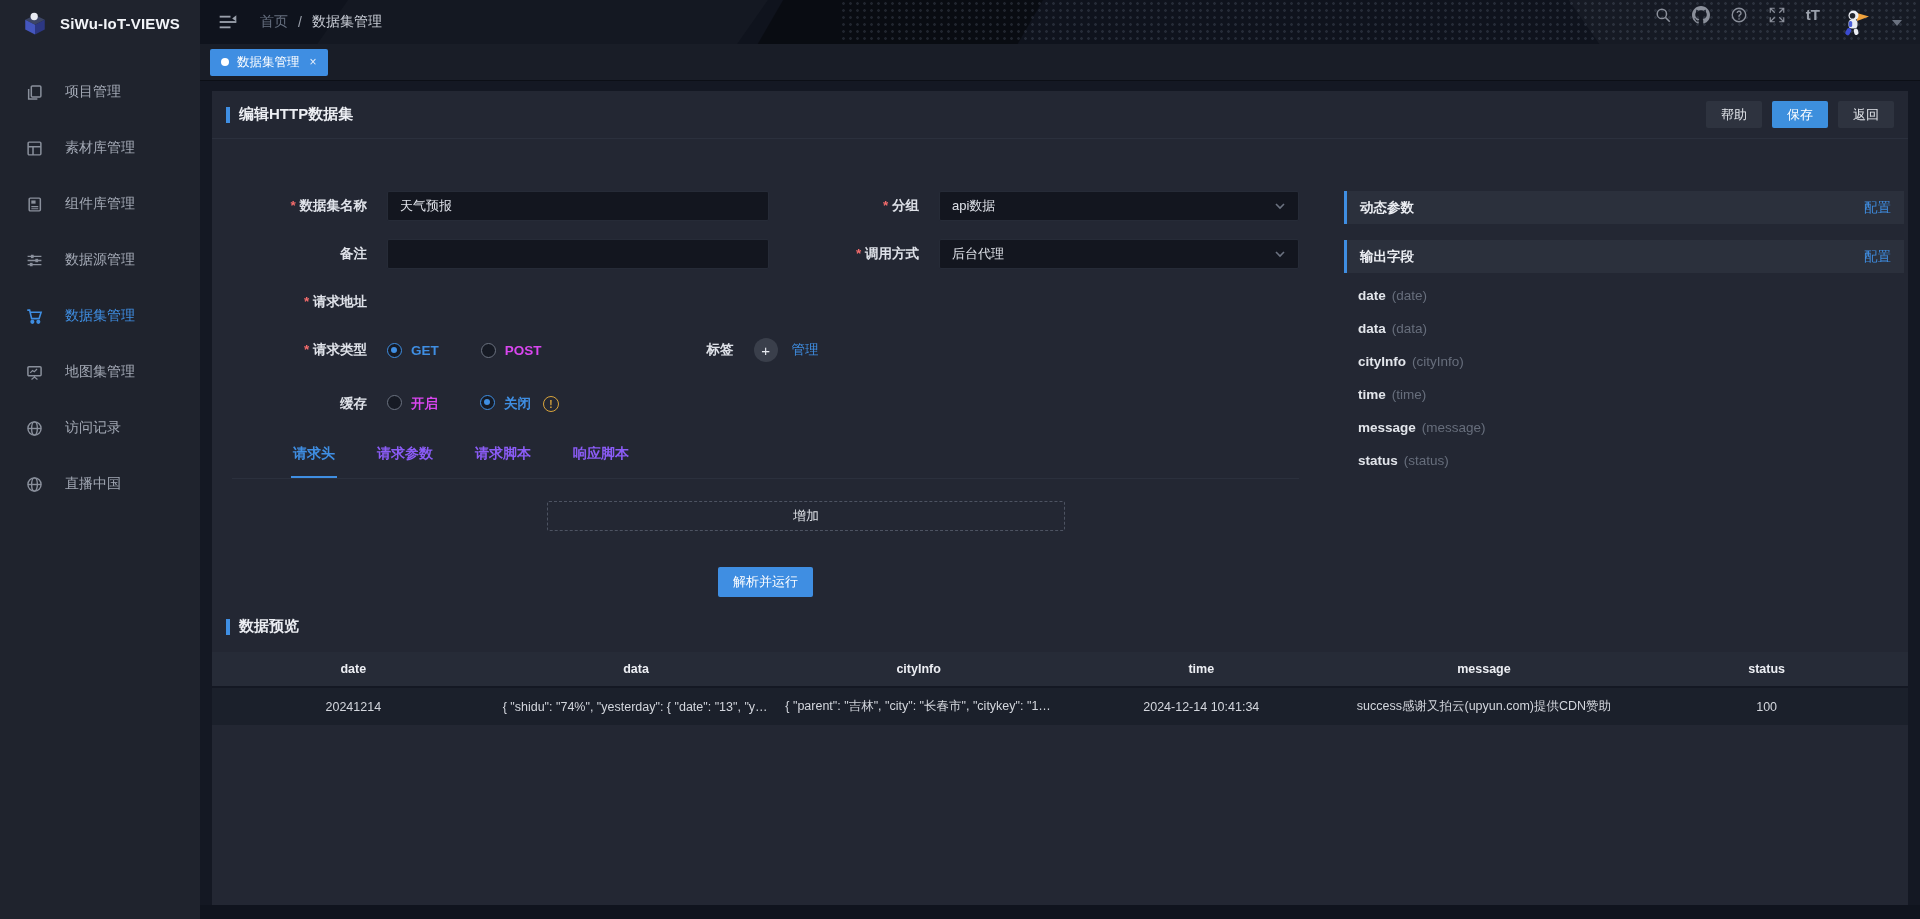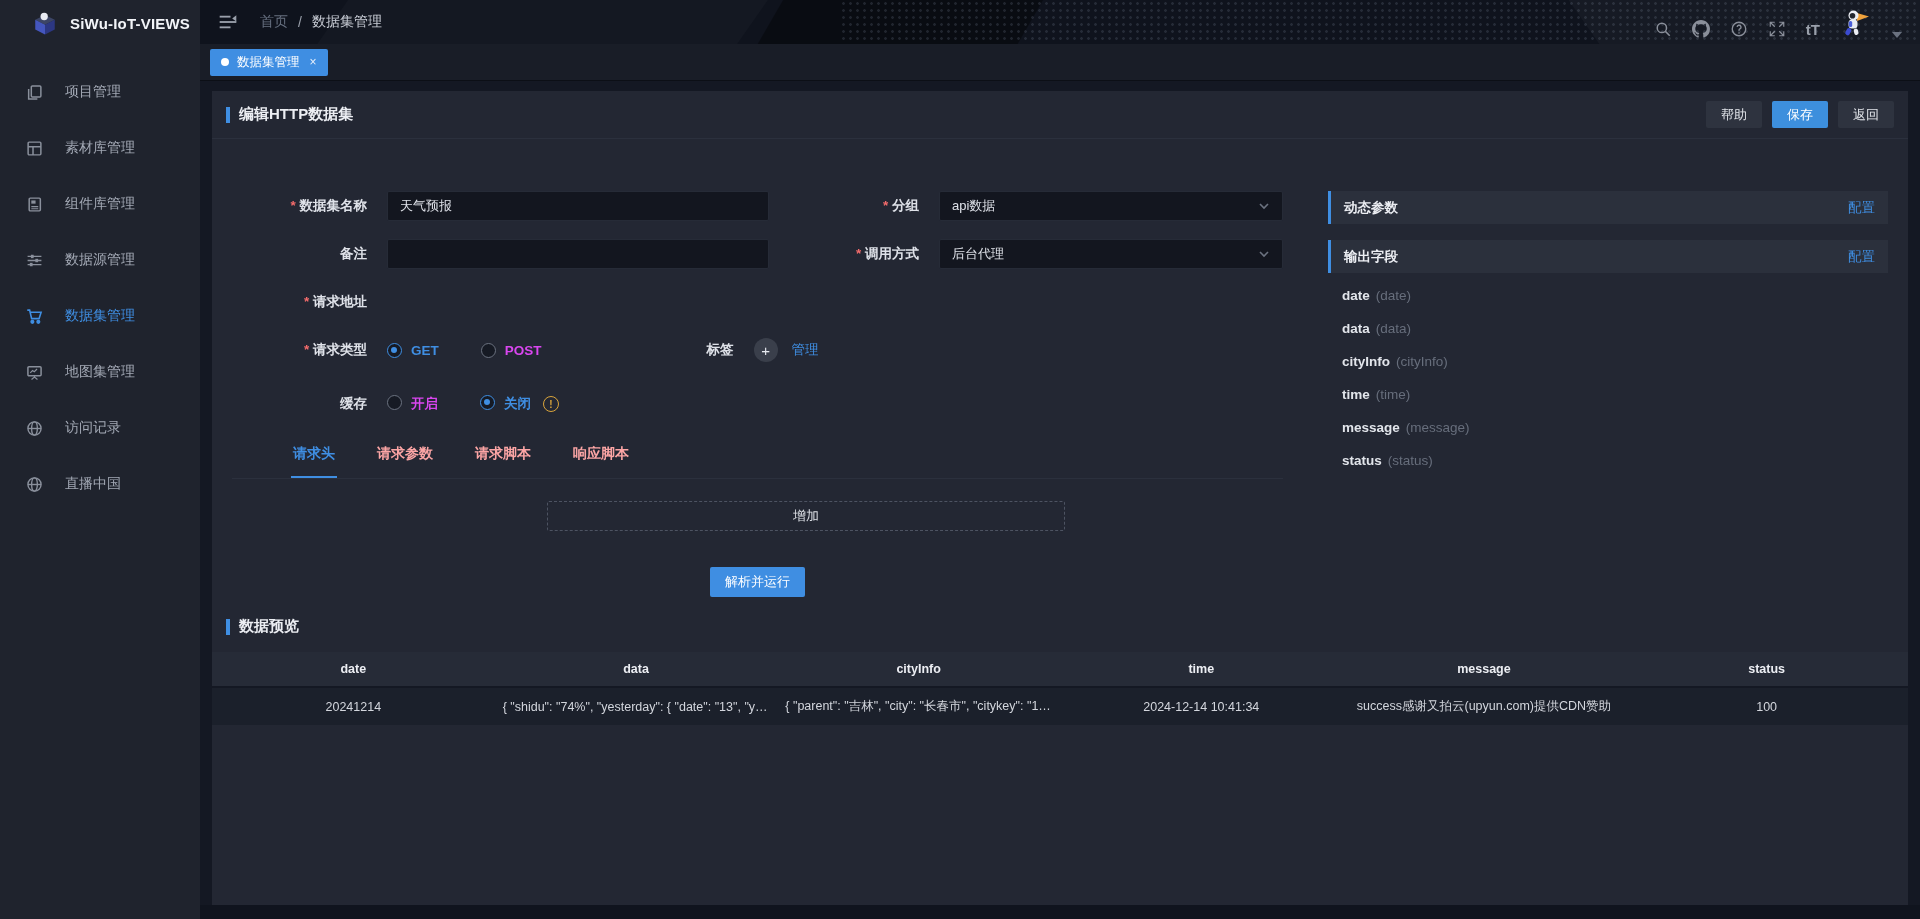--- a/index.html
+++ b/index.html
@@ -2,21 +2,21 @@
 <html><head>
 <meta charset="utf-8">
 <style>
   * { margin:0; padding:0; box-sizing:border-box; }
   html,body { width:1920px; height:919px; overflow:hidden; }
   body { font-family:"Liberation Sans","DejaVu Sans",sans-serif; background:#10131c; color:#d3d6dd; }
   .app { display:flex; width:100%; height:100%; }
 
   
   .sidebar { width:200px; height:100%; background:#1f232d; flex:none; display:flex; flex-direction:column; }
-  .logo { height:46px; display:flex; align-items:center; padding-left:32px; }
+  .logo { height:46px; display:flex; align-items:center; padding-left:22px; }
   .logo-icon { width:26px; height:26px; margin-right:12px; }
   .logo-text { font-size:15px; font-weight:bold; color:#f2f4f8; letter-spacing:.2px; }
   .nav { padding-top:18px; }
   .nav-item { height:56px; display:flex; align-items:center; padding-left:26px; color:#a3a9b5; font-size:14px; cursor:pointer; }
   .nav-item .nicon { width:17px; height:17px; margin-right:22px; color:#8a909c; flex:none; }
   .nav-item.active { color:#3f8ee2; }
   .nav-item.active .nicon { color:#3f8ee2; }
 
   
   .main { flex:1; display:flex; flex-direction:column; min-width:0; }
@@ -27,21 +27,21 @@
     background-image:radial-gradient(rgba(150,160,185,.17) 1.1px, transparent 1.6px);
     background-size:7px 7px; pointer-events:none; }
   .sheen1 { position:absolute; top:-30px; left:120px; width:420px; height:140px; background:rgba(255,255,255,.025); transform:skewX(-35deg); pointer-events:none; }
   .sheen2 { position:absolute; top:-30px; right:-60px; width:380px; height:150px; background:rgba(255,255,255,.03); transform:skewX(35deg); pointer-events:none; }
   .sheen3 { position:absolute; top:-20px; left:560px; width:260px; height:120px; background:rgba(0,0,0,.35); transform:skewX(-30deg); pointer-events:none; }
   .topbar-left { display:flex; align-items:center; position:relative; z-index:2; }
   .collapse-btn { width:20px; height:20px; color:#9aa0ab; margin-right:22px; cursor:pointer; }
   .crumb-home { color:#677080; font-size:14px; }
   .crumb-sep { color:#9aa0ab; font-size:14px; margin:0 10px; }
   .crumb-cur { color:#c9cdd6; font-size:14px; }
-  .topbar-right { margin-left:auto; display:flex; align-items:flex-end; gap:20px; position:relative; z-index:2; color:#8a8f9a; }
+  .topbar-right { margin-left:auto; display:flex; align-items:flex-start; gap:20px; position:relative; z-index:2; color:#8a8f9a; }
   .tb-icon { width:18px; height:18px; cursor:pointer; display:block; }
   .fontsize-label { font-size:15px; font-weight:bold; color:#9aa0ab; cursor:pointer; }
   .avatar { width:32px; height:32px; cursor:pointer; }
   .caret { width:0; height:0; border-left:5px solid transparent; border-right:5px solid transparent; border-top:6px solid #6b7280; margin-top:14px; cursor:pointer; }
 
   
   .tabbar { height:37px; background:#191d27; border-bottom:1px solid #0c0f16; display:flex; align-items:center; padding-left:10px; flex:none; }
   .tab-chip { background:#3f8ee2; color:#fff; height:27px; display:flex; align-items:center; padding:0 11px; font-size:12.5px; border-radius:2px; cursor:pointer; }
   .tab-dot { width:8px; height:8px; border-radius:50%; background:#fff; margin-right:8px; }
   .tab-close { margin-left:10px; font-size:12px; color:#e8f0fb; cursor:pointer; }
@@ -50,21 +50,21 @@
   .content { flex:1; background:#141823; padding:10px 12px 0 12px; min-height:0; }
   .panel { background:#232733; height:100%; display:flex; flex-direction:column; }
   .panel-head { height:48px; flex:none; display:flex; align-items:center; padding:0 14px; border-bottom:1px solid #2b303d; }
   .blue-bar { width:4px; height:16px; background:#3f8ee2; margin-right:9px; flex:none; }
   .panel-title { font-size:15px; font-weight:bold; color:#eceef3; }
   .head-btns { margin-left:auto; display:flex; gap:10px; }
   .btn { height:27px; padding:0 15px; font-size:13px; border:none; border-radius:2px; cursor:pointer; background:#2e333f; color:#e2e5ea; font-family:inherit; }
   .btn.primary { background:#3d8fdd; color:#fff; }
 
   
-  .form-wrap { display:flex; padding:52px 20px 0 20px; flex:none;gap:20px; }
+  .form-wrap { display:flex; padding:52px 4px 0 20px; flex:none;gap:20px; }
   .form-left { flex:1; min-width:0; margin-right:25px; }
   .frow { display:flex; align-items:center; margin-bottom:18px; height:30px; }
   .flabel { width:135px; text-align:right; font-size:13.5px; font-weight:bold; color:#dfe2e9; flex:none; margin-right:20px; white-space:nowrap; }
   .flabel2 { width:150px; text-align:right; font-size:13.5px; font-weight:bold; color:#dfe2e9; flex:none; margin-right:20px; white-space:nowrap; }
   .req::before { content:"* "; color:#f56c6c; font-weight:bold; }
   .tin { background:#13161f; border:1px solid #262b37; border-radius:2px; height:30px; color:#dfe2e9; font-size:13px; padding:0 12px; font-family:inherit; outline:none; }
   .w380 { width:382px; }
   .grow { flex:1; min-width:0; }
   .fgroup2 { display:flex; align-items:center; flex:1; min-width:0; }
   .select { background:#13161f; border:1px solid #262b37; border-radius:2px; height:30px; display:flex; align-items:center; padding:0 12px; flex:1; cursor:pointer; }
@@ -74,21 +74,21 @@
   .rdot { width:15px; height:15px; border-radius:50%; border:1.5px solid #6b7280; margin-right:9px; position:relative; flex:none; background:#161a24; }
   .radio.checked .rdot { border-color:#3f8ee2; }
   .radio.checked .rdot::after { content:""; position:absolute; left:3px; top:3px; width:6px; height:6px; border-radius:50%; background:#3f8ee2; }
   .rlabel { font-size:13.5px; font-weight:bold; color:#d946ef; }
   .radio.checked .rlabel { color:#3f8ee2; }
   .tag-add { width:24px; height:24px; border-radius:50%; background:#3a3f4b; color:#e8eaf0; font-size:15px; display:flex; align-items:center; justify-content:center; cursor:pointer; margin-right:14px; }
   .link { color:#3f8ee2; font-size:13.5px; cursor:pointer; }
   .warn-ic { width:16px; height:16px; border:1.5px solid #d9a43b; border-radius:50%; color:#d9a43b; font-size:10px; font-weight:bold; display:flex; align-items:center; justify-content:center; margin-left:12px; cursor:pointer; }
 
   .tabs { display:flex; border-bottom:1px solid #2b303d; padding-left:59px; margin-top:8px; }
-  .tabitem { font-size:14px; color:#fca5a5; padding:0 2px 13px 2px; margin-right:38px; cursor:pointer; font-weight:bold; }
+  .tabitem { font-size:14px; color:#8b5cf6; padding:0 2px 13px 2px; margin-right:38px; cursor:pointer; font-weight:bold; }
   .tabitem.active { color:#3f8ee2; border-bottom:2px solid #3f8ee2; }
   .dash-add { margin-left:315px; margin-top:22px; width:518px; height:30px; border:1px dashed #4d5362; border-radius:2px; color:#dde0e6; font-size:13px; display:flex; align-items:center; justify-content:center; cursor:pointer; }
   .run-btn { display:block; margin:36px auto 0; background:#3f8ee2; color:#fff; border:none; border-radius:2px; height:30px; padding:0 15px; font-size:13px; cursor:pointer; font-family:inherit; }
 
   
   .right-panel { width:560px; flex:none; }
   .rp-head { height:33px; background:#2b303c; border-left:3px solid #3f8ee2; display:flex; align-items:center; padding:0 13px; }
   .rp-title { font-size:13.5px; font-weight:bold; color:#eceef3; flex:1; }
   .rp-head + .rp-head-gap { height:16px; }
   .fields { padding:6px 0 0 14px; }

